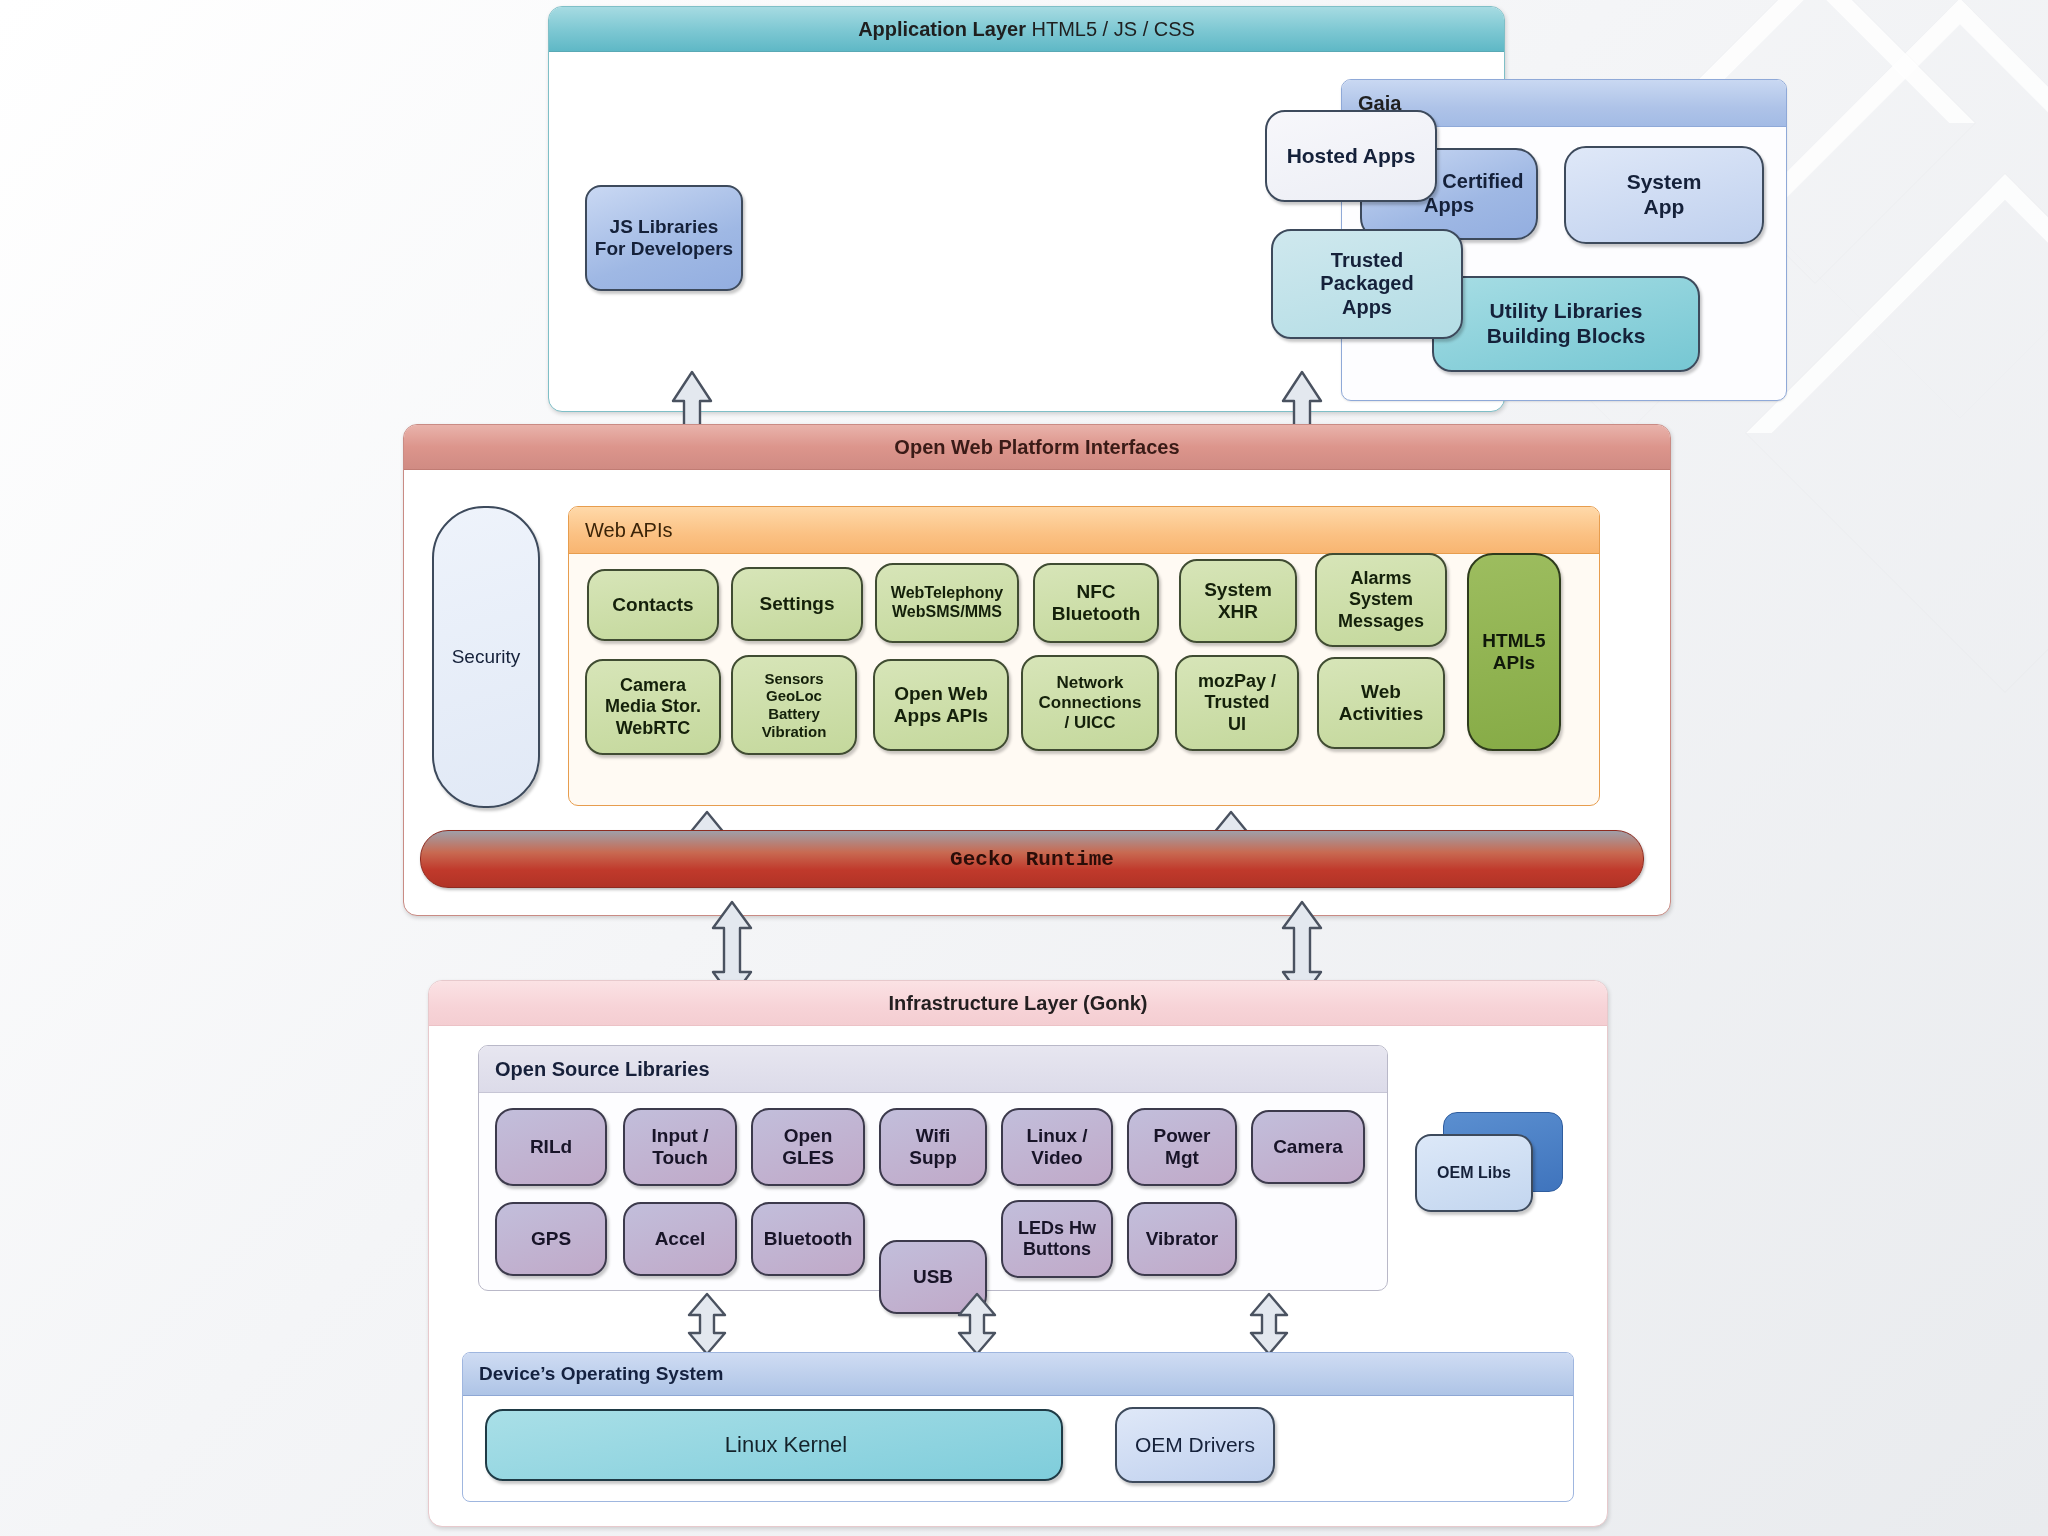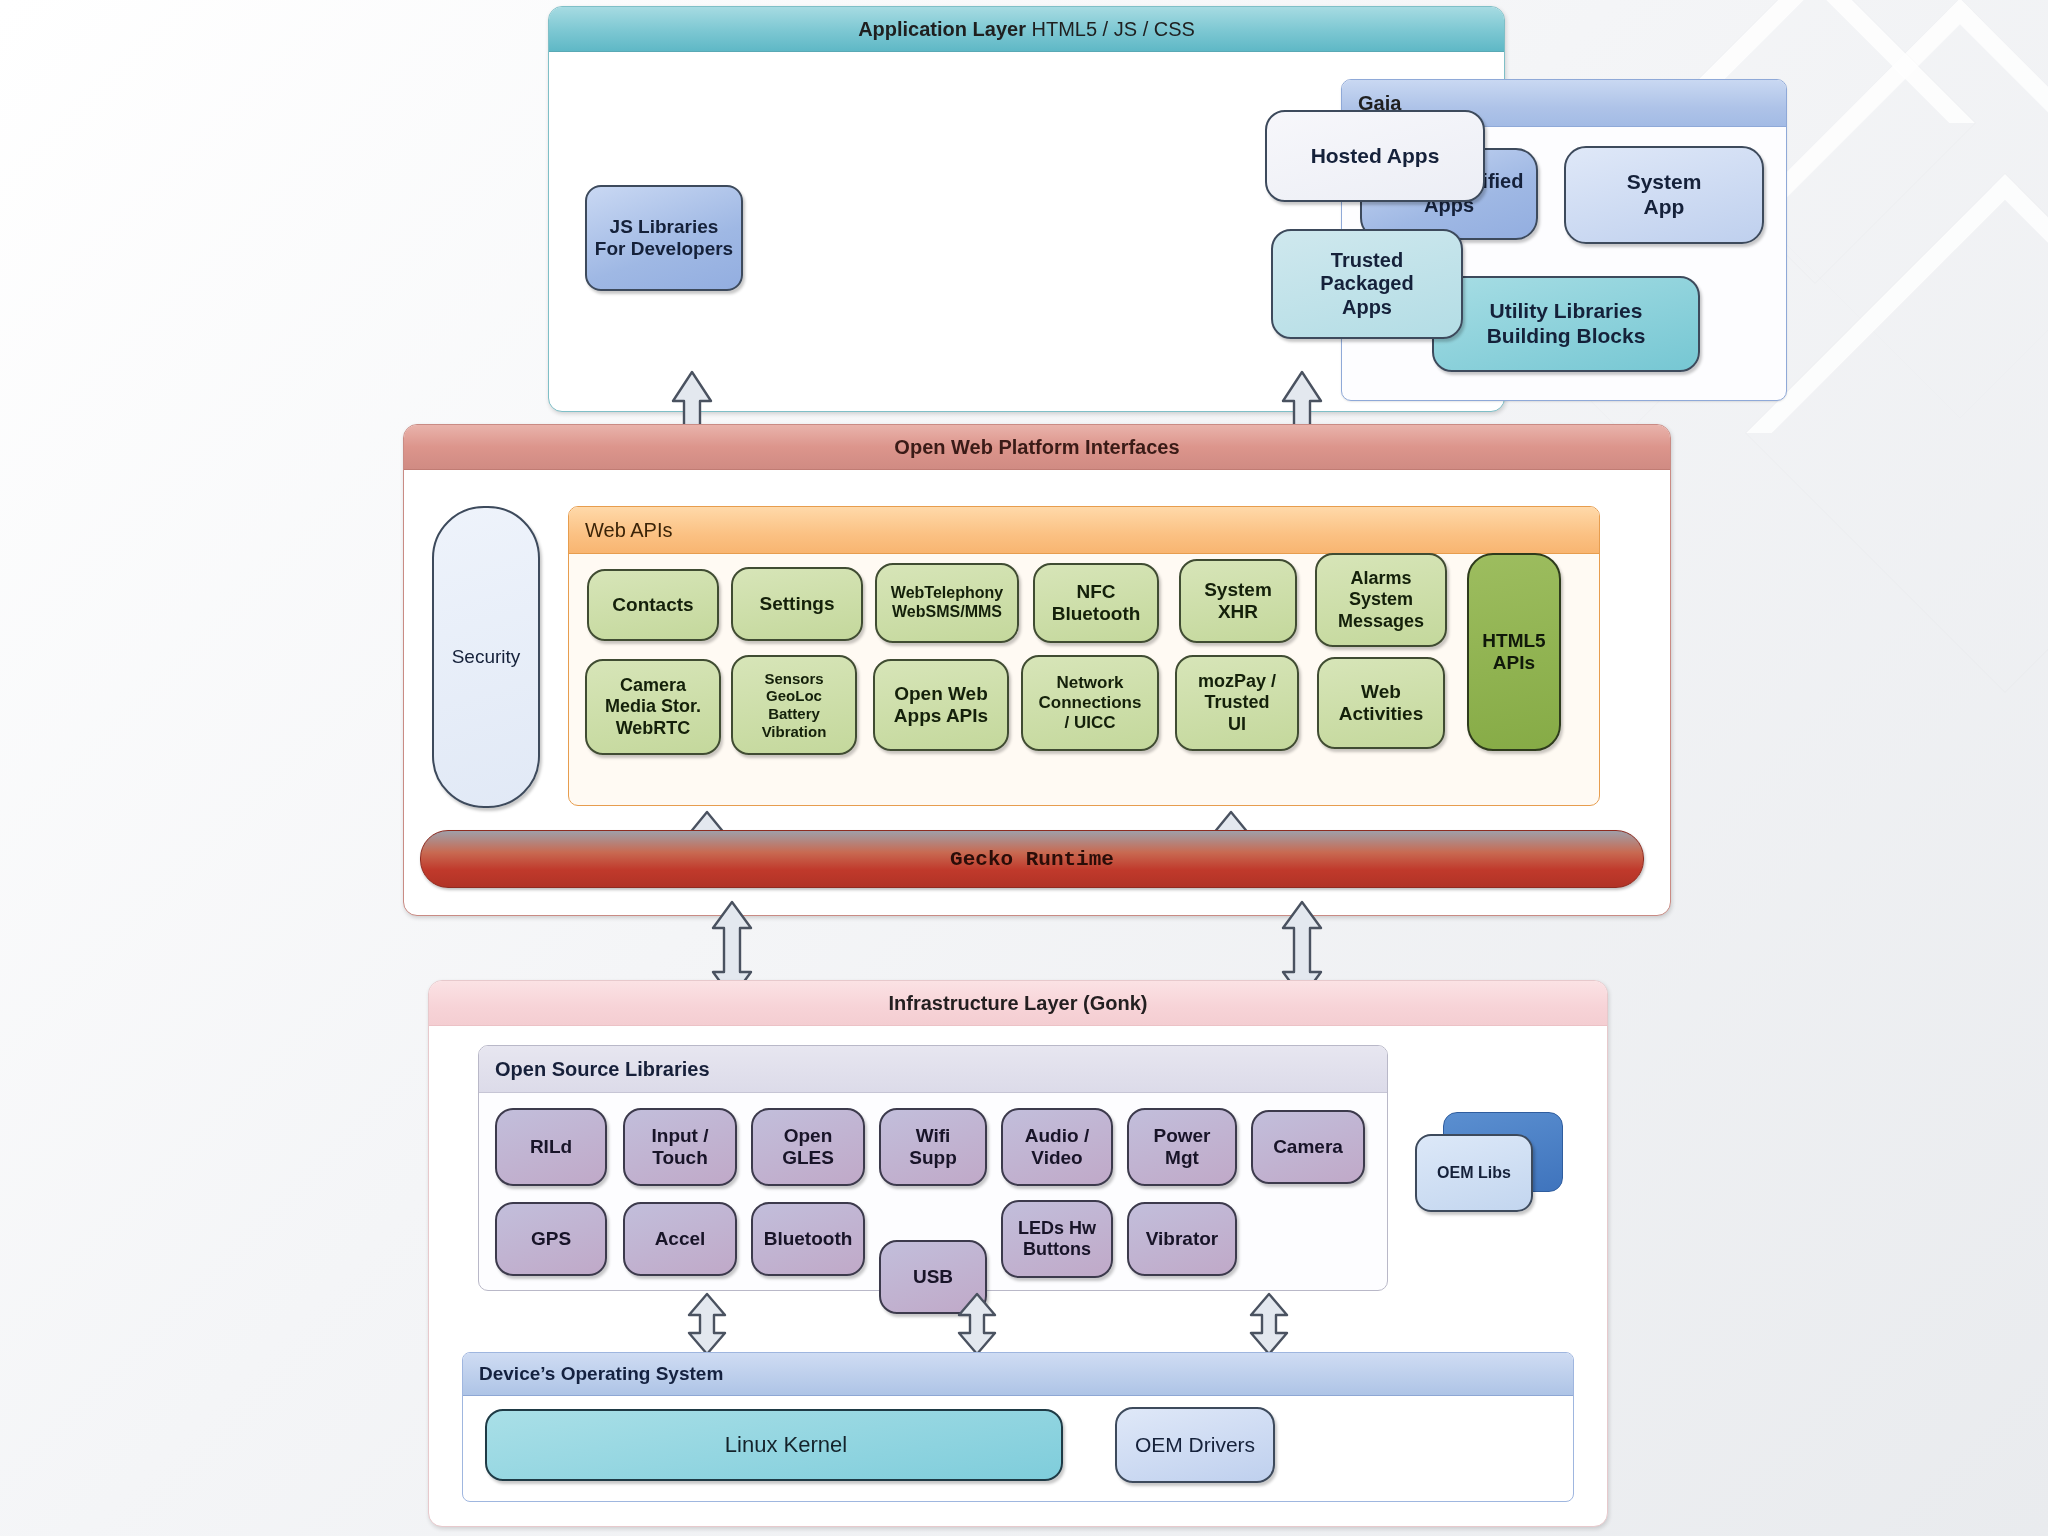--- a/index.html
+++ b/index.html
@@ -156,21 +156,21 @@
       </div>
 
       <div class="node teal" style="left:90px;top:196px;width:268px;height:96px;font-size:21px;border-radius:20px;">
         <div>
           <span>Utility Libraries</span>
           <span>Building Blocks</span>
         </div>
       </div>
     </div>
 
-    <div class="node near-white" style="left:716px;top:103px;width:220px;height:92px;font-size:21px;border-radius:20px;">
+    <div class="node near-white" style="left:716px;top:103px;width:172px;height:92px;font-size:21px;border-radius:20px;">
       <span>Hosted  Apps</span>
     </div>
 
     <div class="node pale-teal" style="left:722px;top:222px;width:192px;height:110px;font-size:20px;border-radius:20px;">
       <div>
         <span>Trusted</span>
         <span>Packaged</span>
         <span>Apps</span>
       </div>
     </div>
@@ -336,21 +336,21 @@
       </div>
     </div>
     <div class="node purple" style="left:400px;top:62px;width:108px;height:78px;font-size:19px;border-radius:18px;">
       <div>
         <span>Wifi</span>
         <span>Supp</span>
       </div>
     </div>
     <div class="node purple" style="left:522px;top:62px;width:112px;height:78px;font-size:19px;border-radius:18px;">
       <div>
-        <span>Audio /</span>
+        <span>Linux /</span>
         <span>Video</span>
       </div>
     </div>
     <div class="node purple" style="left:648px;top:62px;width:110px;height:78px;font-size:19px;border-radius:18px;">
       <div>
         <span>Power</span>
         <span>Mgt</span>
       </div>
     </div>
     <div class="node purple" style="left:772px;top:64px;width:114px;height:74px;font-size:19px;border-radius:18px;">

